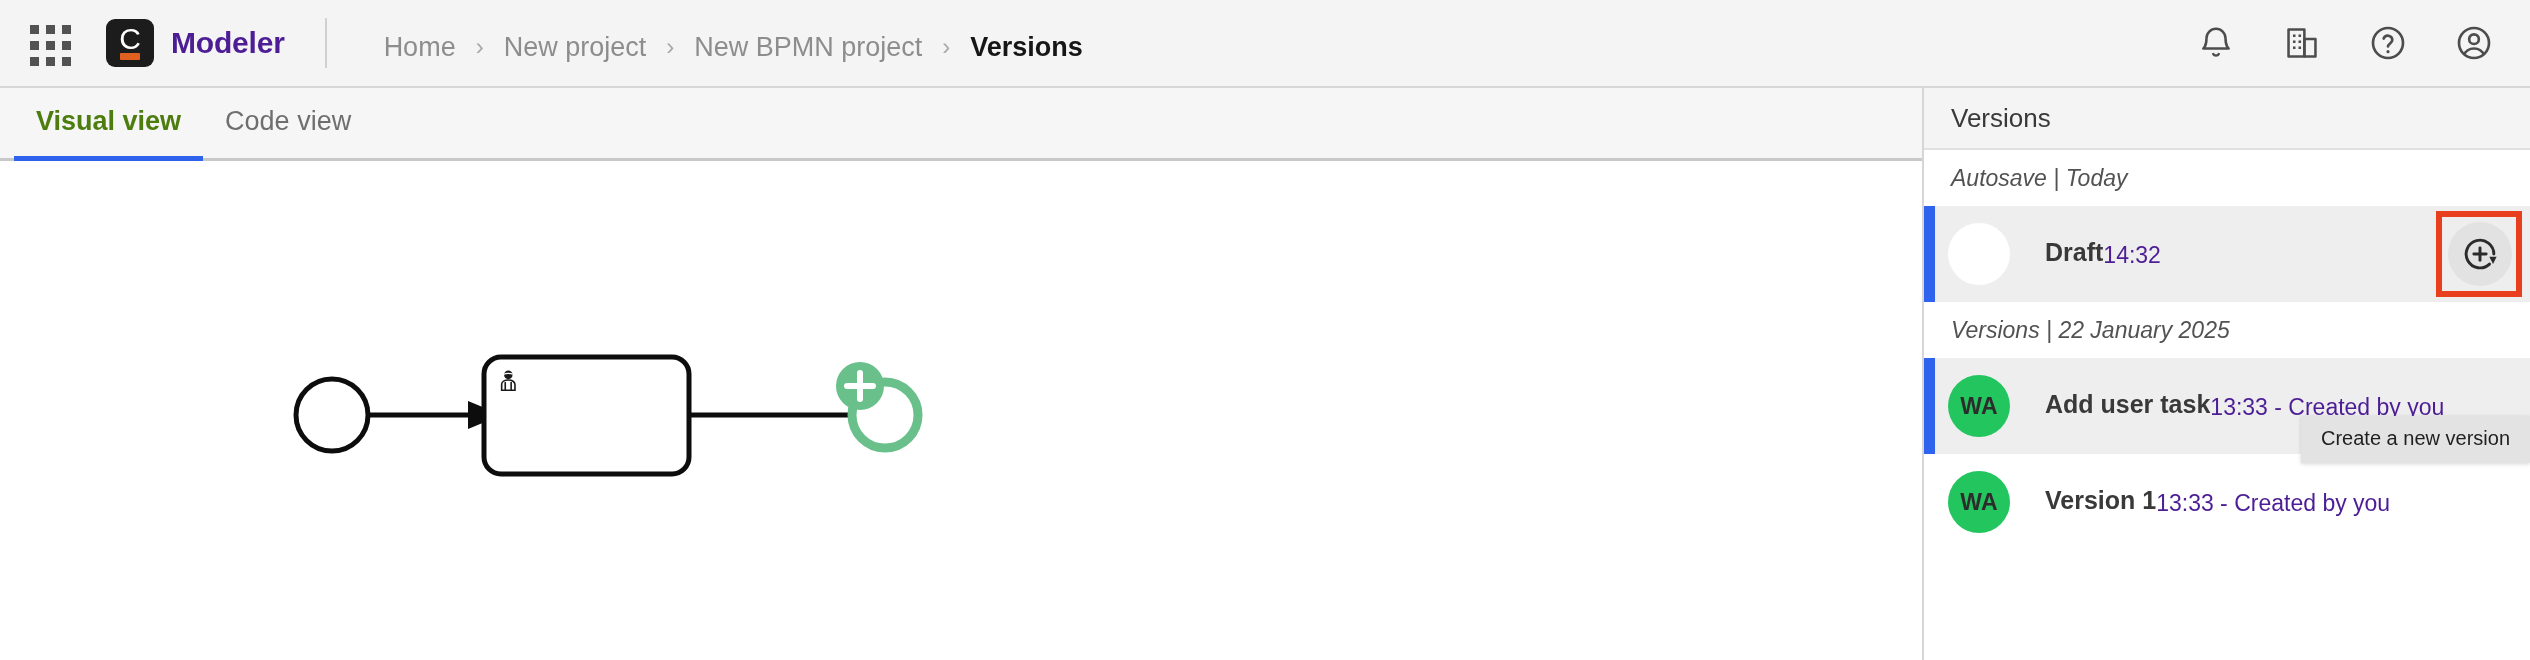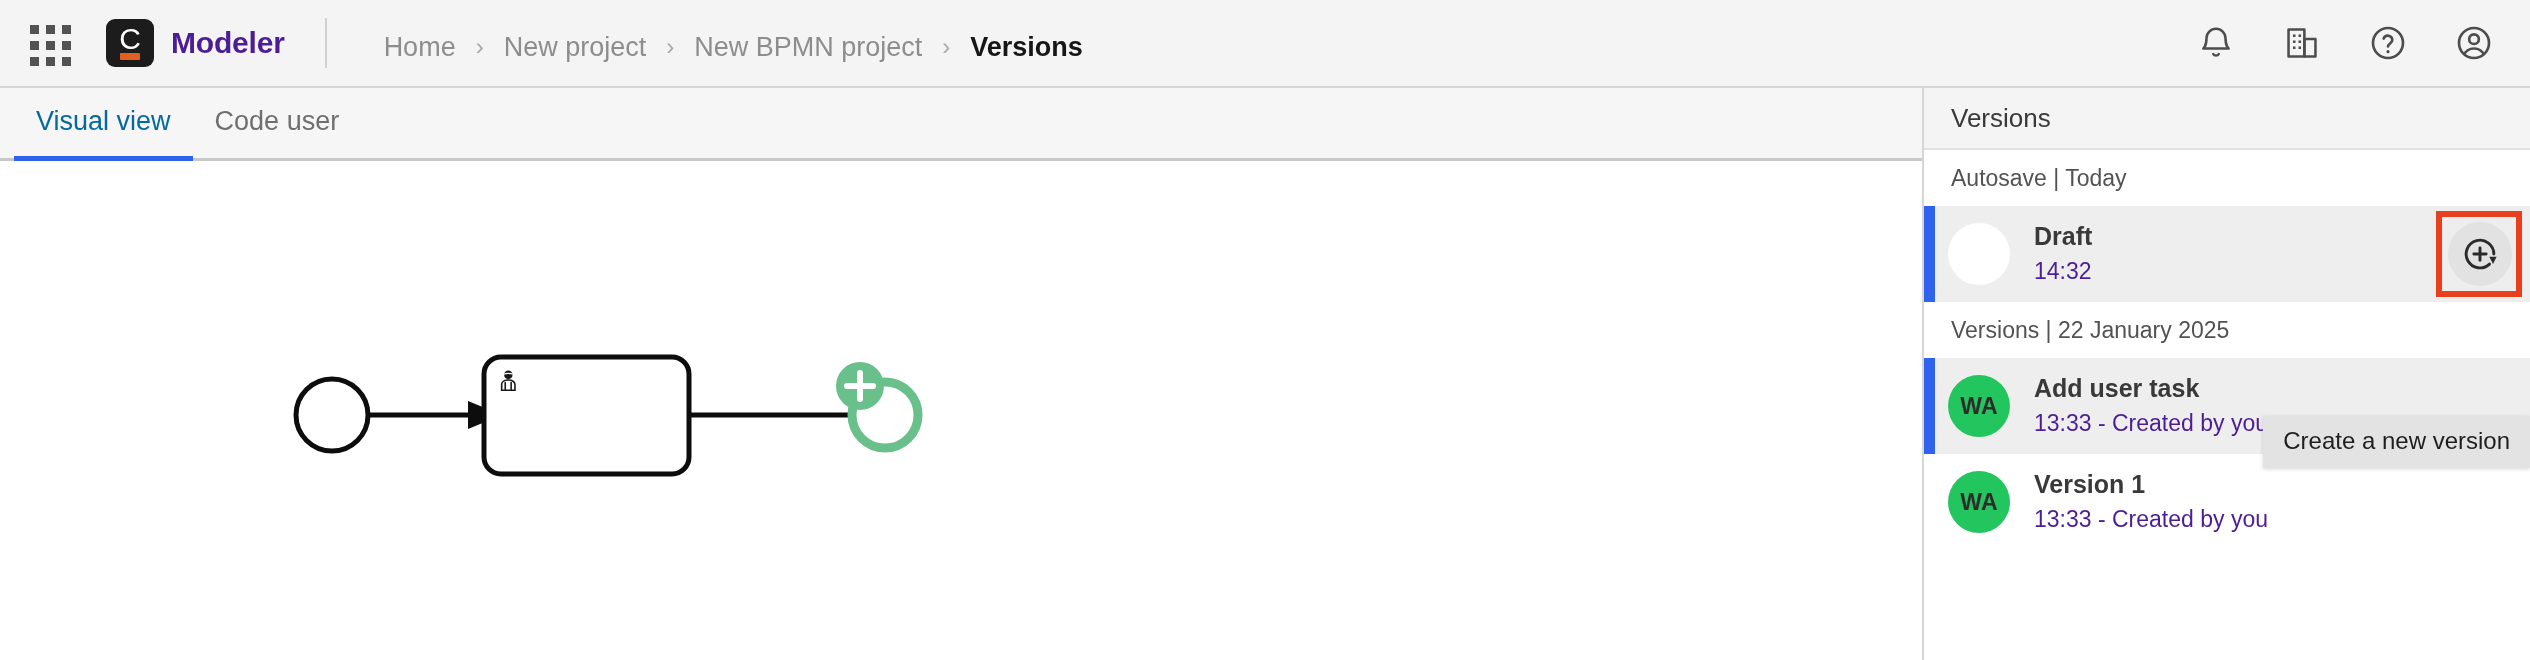--- a/index.html
+++ b/index.html
@@ -154,22 +154,22 @@
     align-items: center;
     justify-content: center;
     font-size: 27px;
     color: #6f6f6f;
     cursor: pointer;
     position: relative;
     padding: 0 22px;
   }
   .tab:first-child { margin-left: 14px; }
   .tab.active {
-    color: #0369a1;
-    font-weight: normal;
+    color: #4d7c0f;
+    font-weight: bold;
   }
   .tab.active::after {
     content: "";
     position: absolute;
     left: 0; right: 0;
     bottom: -3px;
     height: 5px;
     background: #2f62ed;
   }
 
@@ -205,20 +205,21 @@
   }
 
   .group-label {
     height: 56px;
     display: flex;
     align-items: center;
     padding-left: 27px;
     font-size: 23px;
     color: #525252;
     background: #ffffff;
+    font-style: italic;
   }
 
   .version-row {
     position: relative;
     height: 96px;
     display: flex;
     align-items: center;
     background: #ffffff;
     cursor: pointer;
   }
@@ -241,23 +242,23 @@
     justify-content: center;
     font-size: 23px;
     font-weight: bold;
     color: #2c2c2c;
     letter-spacing: 0.3px;
   }
   .avatar.blank { background: #ffffff; }
   .avatar.initials { background: #22c55e; }
 
   .version-text {
-    margin-left: 24px;
-    display: flex;
-    flex-direction: column;
+    margin-left: 35px;
+    display: flex;
+    flex-direction: row;
     justify-content: center;
   }
   .version-title {
     font-size: 25px;
     font-weight: bold;
     color: #393939;
     line-height: 1.25;
   }
   .version-sub {
     font-size: 23px;
@@ -292,21 +293,21 @@
     pointer-events: none;
   }
 
   
   .tooltip {
     position: absolute;
     right: 0;
     top: 328px;
     background: #e3e3e3;
     color: #1f1f1f;
-    font-size: 24px;
+    font-size: 20px;
     padding: 11px 20px 13px 20px;
     white-space: nowrap;
     box-shadow: 0 1px 4px rgba(0,0,0,0.16);
     z-index: 5;
   }
 </style>
 </head>
 <body>
 
 <div id="app">
@@ -384,21 +385,21 @@
       </div>
 
     </div>
   </div>
 
   <div class="tabs">
     <div class="tab active">
       <span>Visual view</span>
     </div>
     <div class="tab">
-      <span>Code user</span>
+      <span>Code view</span>
     </div>
   </div>
 
   <div class="canvas">
     <svg width="1922" height="496" viewBox="0 0 1922 496">
 
       <circle cx="332" cy="251" r="36" fill="#ffffff" stroke="#0d0d0d" stroke-width="5"></circle>
 
       <line x1="370" y1="251" x2="470" y2="251" stroke="#0d0d0d" stroke-width="5"></line>
       <polygon points="468,237 502,251 468,265" fill="#0d0d0d"></polygon>

